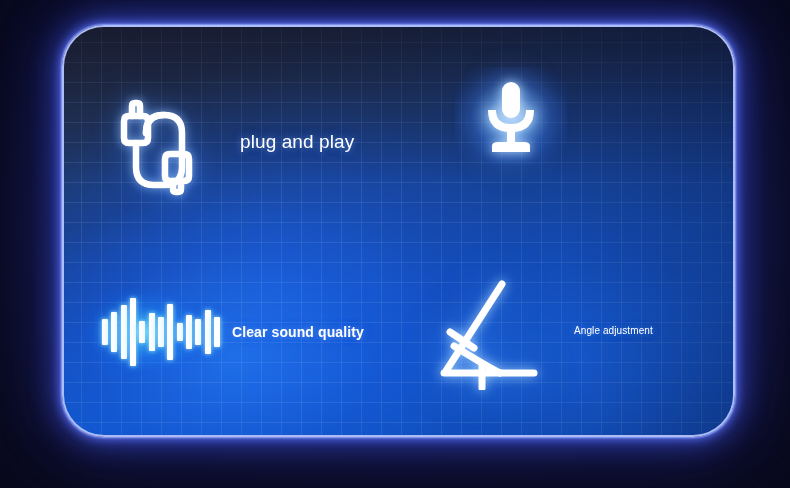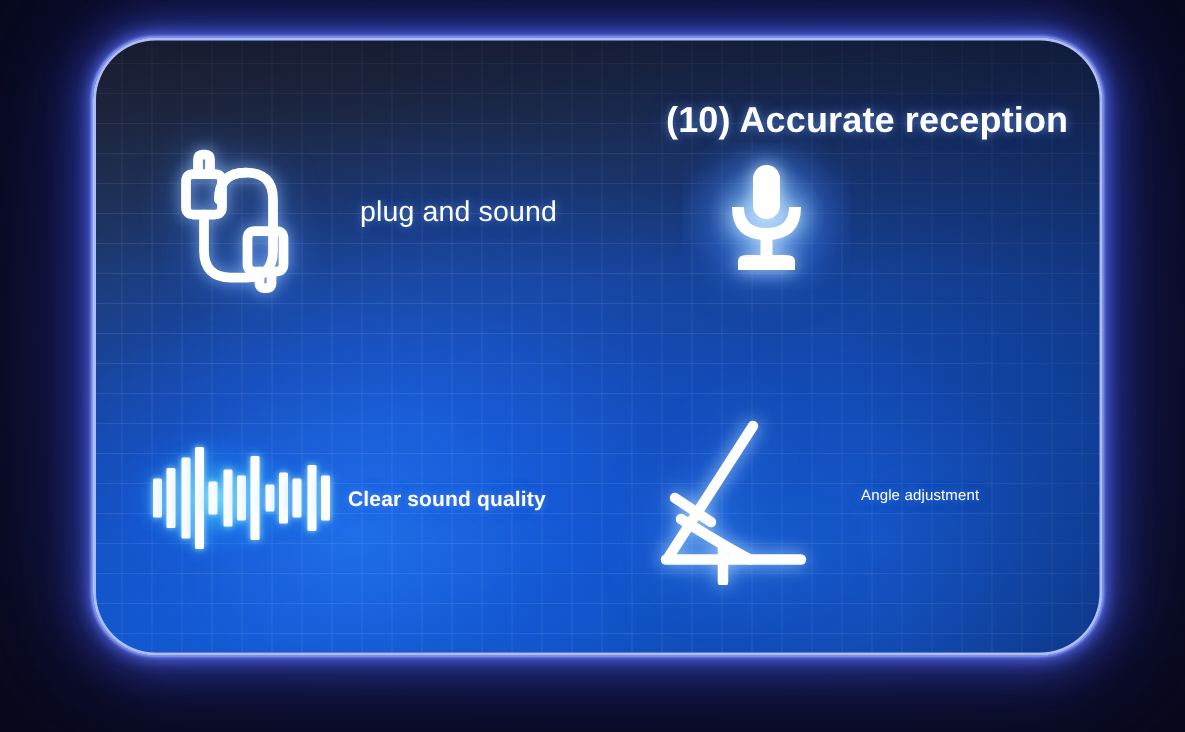--- a/index.html
+++ b/index.html
@@ -157,25 +157,24 @@
           <path d="M22 36 L22 53 Q22 58 27 58 L41 58 Q46 58 46 53 L46 36 Q46 31 41 31 L27 31 Q22 31 22 36 Z"></path>
           <path d="M30 31 L30 21 Q30 18 33 18 L35 18 Q38 18 38 21 L38 31"></path>
           <path d="M34 58 L34 82 Q34 100 52 100 L62 100 Q80 100 80 82 L80 48 Q80 30 62 30 L62 30 Q44 30 44 48 L44 48"></path>
         </g>
         <g fill="none" stroke="#ffffff" stroke-width="6.5" stroke-linecap="round" stroke-linejoin="round">
           <path d="M63 74 L63 91 Q63 96 68 96 L82 96 Q87 96 87 91 L87 74 Q87 69 82 69 L68 69 Q63 69 63 74 Z"></path>
           <path d="M71 96 L71 104 Q71 107 74 107 L76 107 Q79 107 79 104 L79 96"></path>
         </g>
         <path d="M44 48 Q44 30 62 30" fill="none" stroke="#ffffff" stroke-width="6.5" stroke-linecap="round"></path>
       </svg>
-      <div class="label label-plug">plug and sound</div>
+      <div class="label label-plug">plug and play</div>
     </div>
 
     <div class="cell" id="cell-recep">
-      <div class="label label-recep">(10) Accurate reception</div>
       <div class="mic-wrap">
         <div class="mic-glow"></div>
         <svg class="icon-mic" viewBox="0 0 62 72">
           <g fill="#ffffff">
             <rect x="22" y="0" width="18" height="36" rx="9"></rect>
             <path d="M8 28 Q8 50 31 50 Q54 50 54 28 L46 28 Q46 42 31 42 Q16 42 16 28 Z"></path>
             <rect x="27" y="48" width="8" height="16"></rect>
             <path d="M12 64 Q12 60 18 60 L44 60 Q50 60 50 64 L50 70 L12 70 Z"></path>
           </g>
         </svg>

